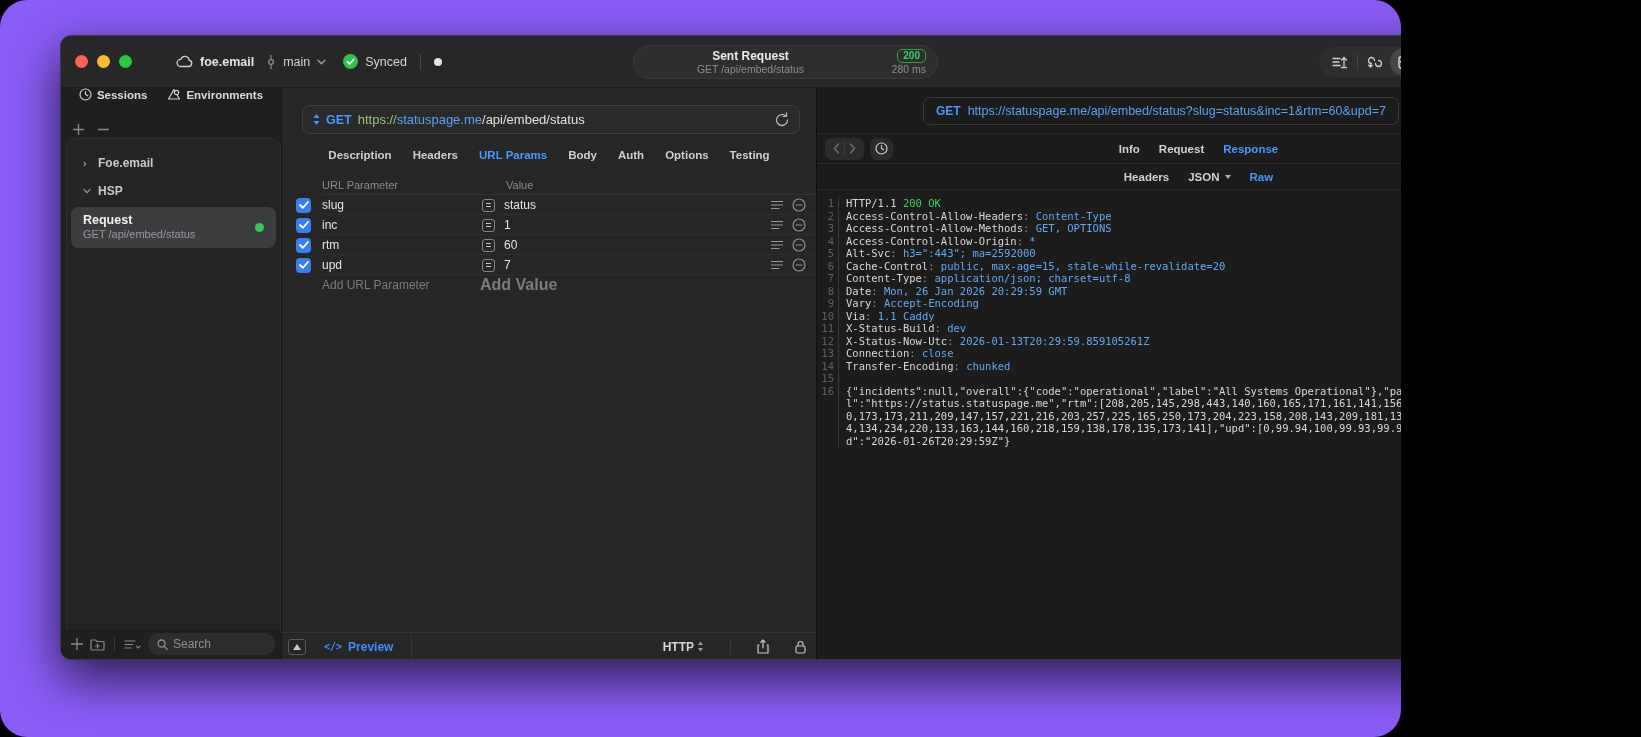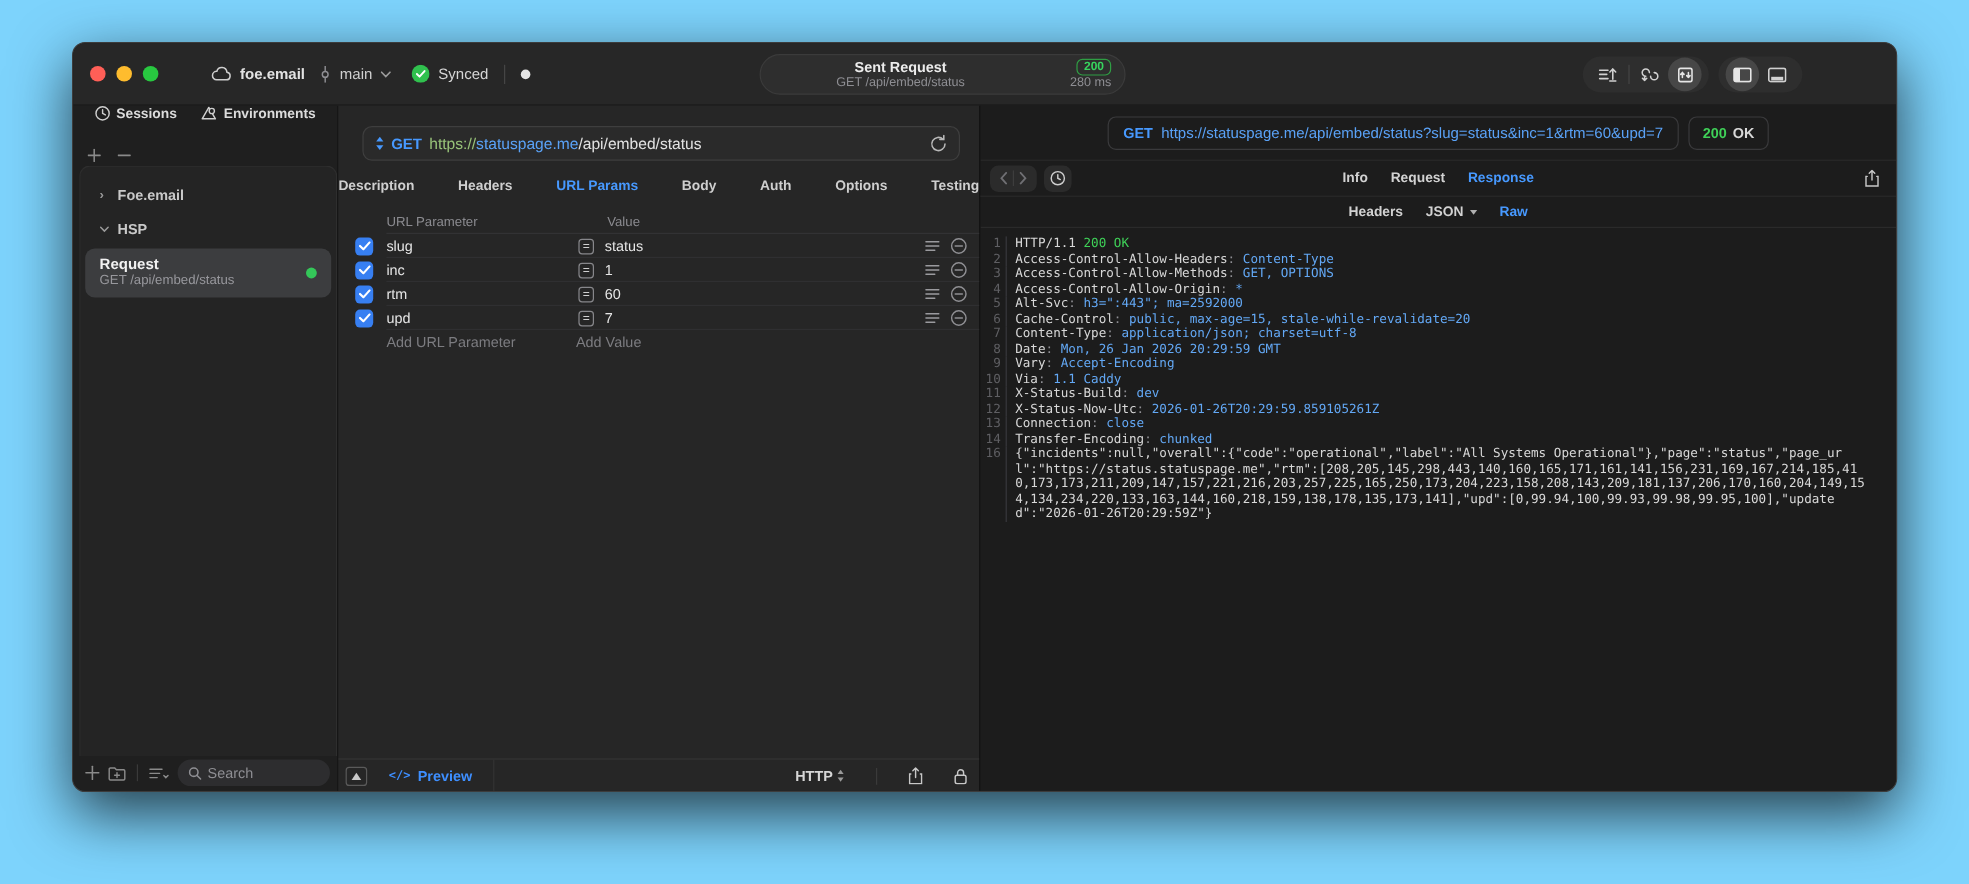--- a/index.html
+++ b/index.html
@@ -1,18 +1,18 @@
 <!DOCTYPE html>
 <html><head>
 <meta charset="utf-8">
 <style>
   * { margin:0; padding:0; box-sizing:border-box; }
   html,body { background:#000; }
-  .stage { position:relative; width:1641px; height:737px; background:#7dd3fc; overflow:hidden;
-           font-family:"Liberation Sans","DejaVu Sans",sans-serif; }
+  .stage { position:relative; width:1401px; height:737px; background:#8b5cf6; overflow:hidden;
+           font-family:"Liberation Sans","DejaVu Sans",sans-serif;border-radius:27px; }
   .window { position:absolute; left:60px; top:35px; width:1521px; height:625px;
             background:#1f1f1f; border:1px solid #3c3c3c; border-radius:11px; overflow:hidden;
             box-shadow:0 18px 50px rgba(0,0,0,.7); }
 
   
   .titlebar { position:relative; height:52px; background:#272727; border-bottom:1px solid #191919;
               display:flex; align-items:center; padding:0 12px; }
   .traffic { display:flex; gap:9px; margin-left:2px; }
   .traffic span { width:13px; height:13px; border-radius:50%; display:block; }
   .tl-red{background:#ff5f57} .tl-yellow{background:#febc2e} .tl-green{background:#28c840}
@@ -67,40 +67,40 @@
                       font-family:"Liberation Sans","DejaVu Sans",sans-serif; }
   .search-box input::placeholder { color:#8e8e93; }
 
   
   .urlbar { margin:17px 16px 0 20px; height:29px; background:#2a2a2a; border:1px solid #3e3e3e; border-radius:8px;
             display:flex; align-items:center; padding:0 10px; gap:6px; }
   .method { color:#4799ff; font-weight:700; font-size:12.5px; }
   .urltext { font-size:13px; color:#e2e2e2; }
   .u-scheme{color:#98c379} .u-host{color:#5aa2f7} .u-path{color:#e2e2e2}
   .urlbar .spacer{flex:1}
-  .ed-tabs { margin-top:15px; display:flex; justify-content:space-between; gap:21px; }
+  .ed-tabs { margin-top:15px; display:flex; justify-content:center; gap:21px; }
   .ed-tab { font-size:11.5px; font-weight:600; color:#cfcfcf; cursor:default; }
   .ed-tab.active { color:#4799ff; }
   .params { margin-top:18px; }
   .p-header { display:flex; align-items:center; height:16px; padding:0 10px 4px 40px; position:relative; }
   .p-header::after{content:'';position:absolute;left:40px;right:0;bottom:0;border-bottom:1px solid #323234;}
   .ph-name { width:184px; font-size:11px; color:#8b8b90; }
   .ph-value { flex:1; font-size:11px; color:#8b8b90; }
   .p-row { display:flex; align-items:center; height:20px; padding:0 10px 0 14px; position:relative; }
   .p-row::after{content:'';position:absolute;left:40px;right:0;bottom:0;border-bottom:1px solid #2f2f31;}
   .p-row.add::after{border-bottom:none;}
   .p-check { width:15px; height:15px; border-radius:4px; background:#377ff2; display:flex; align-items:center;
              justify-content:center; margin-right:11px; flex-shrink:0; }
   .p-name { width:160px; font-size:12px; color:#e6e6e6; }
   .eq-box { width:13px; height:13px; border:1px solid #87878b; border-radius:3px; color:#d0d0d0;
             font-size:10px; line-height:11px; text-align:center; margin-right:9px; flex-shrink:0; }
   .p-value { flex:1; font-size:12px; color:#e6e6e6; }
   .p-actions { display:flex; align-items:center; gap:9px; }
   .p-add-name { width:184px; font-size:12px; color:#7c7c80; padding-left:26px; }
-  .p-add-value { flex:1; font-size:12px; color:#7c7c80; }
+  .p-add-value { flex:1; font-size:16px; color:#7c7c80;font-weight:bold; }
   .ed-footer { position:absolute; left:0; right:0; bottom:0; height:28px; border-top:1px solid #343434;
                display:flex; align-items:center; padding:0 10px 0 6px; }
   .expand-btn { width:18px; height:16px; border:1px solid #5a5a5a; border-radius:3px; display:flex;
                 align-items:center; justify-content:center; margin-right:18px; }
   .tri-up { width:0; height:0; border-left:4px solid transparent; border-right:4px solid transparent;
             border-bottom:6px solid #c9c9c9; }
   .preview { display:flex; align-items:center; gap:6px; color:#3e8fff; }
   .preview .code-glyph { font-family:"DejaVu Sans Mono",monospace; font-size:10px; font-weight:700; }
   .preview .pv-label { font-size:12px; font-weight:600; }
   .ed-footer .vsep { width:1px; height:28px; background:#343434; margin-left:18px; }
@@ -598,29 +598,33 @@
             <div class="ln">
               <span class="no">10</span>
               <span class="txt"><span class="c-plain">Via</span><span class="c-dim">: </span><span class="c-blue">1.1 Caddy</span></span>
             </div>
             <div class="ln">
               <span class="no">11</span>
               <span class="txt"><span class="c-plain">X-Status-Build</span><span class="c-dim">: </span><span class="c-blue">dev</span></span>
             </div>
             <div class="ln">
               <span class="no">12</span>
-              <span class="txt"><span class="c-plain">X-Status-Now-Utc</span><span class="c-dim">: </span><span class="c-blue">2026-01-26T20:29:59.859105261Z</span></span>
+              <span class="txt"><span class="c-plain">X-Status-Now-Utc</span><span class="c-dim">: </span><span class="c-blue">2026-01-13T20:29:59.859105261Z</span></span>
             </div>
             <div class="ln">
               <span class="no">13</span>
               <span class="txt"><span class="c-plain">Connection</span><span class="c-dim">: </span><span class="c-blue">close</span></span>
             </div>
             <div class="ln">
               <span class="no">14</span>
               <span class="txt"><span class="c-plain">Transfer-Encoding</span><span class="c-dim">: </span><span class="c-blue">chunked</span></span>
+            </div>
+            <div class="ln">
+              <span class="no">15</span>
+              <span class="txt"></span>
             </div>
             <div class="ln">
               <span class="no">16</span>
               <span class="txt"><span class="c-plain">{"incidents":null,"overall":{"code":"operational","label":"All Systems Operational"},"page":"status","page_url":"https://status.statuspage.me","rtm":[208,205,145,298,443,140,160,165,171,161,141,156,231,169,167,214,185,410,173,173,211,209,147,157,221,216,203,257,225,165,250,173,204,223,158,208,143,209,181,137,206,170,160,204,149,154,134,234,220,133,163,144,160,218,159,138,178,135,173,141],"upd":[0,99.94,100,99.93,99.98,99.95,100],"updated":"2026-01-26T20:29:59Z"}</span></span>
             </div>
           </div>
       </section>
     </div>
   </div>
 </div>

